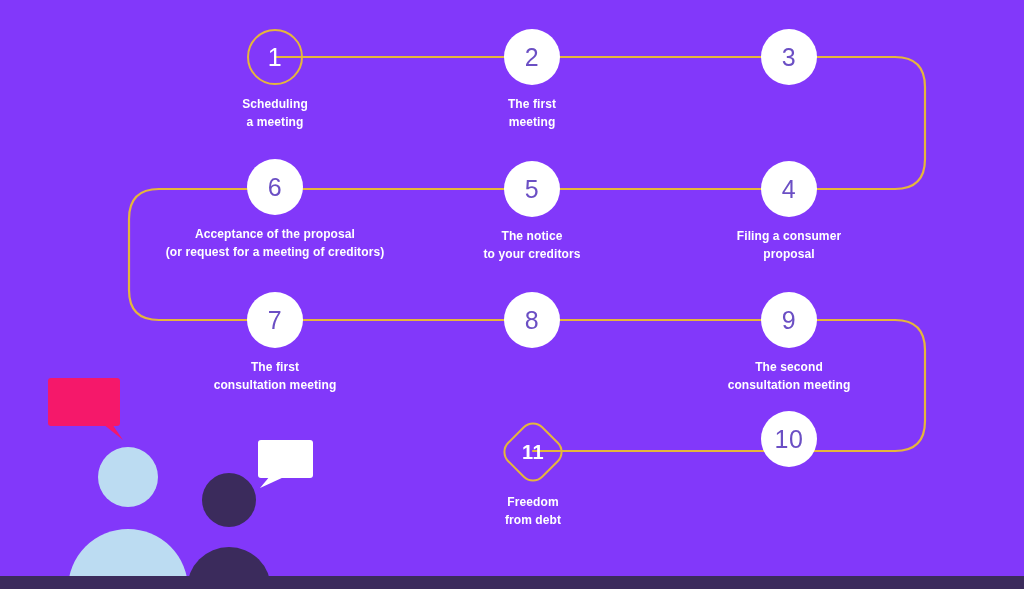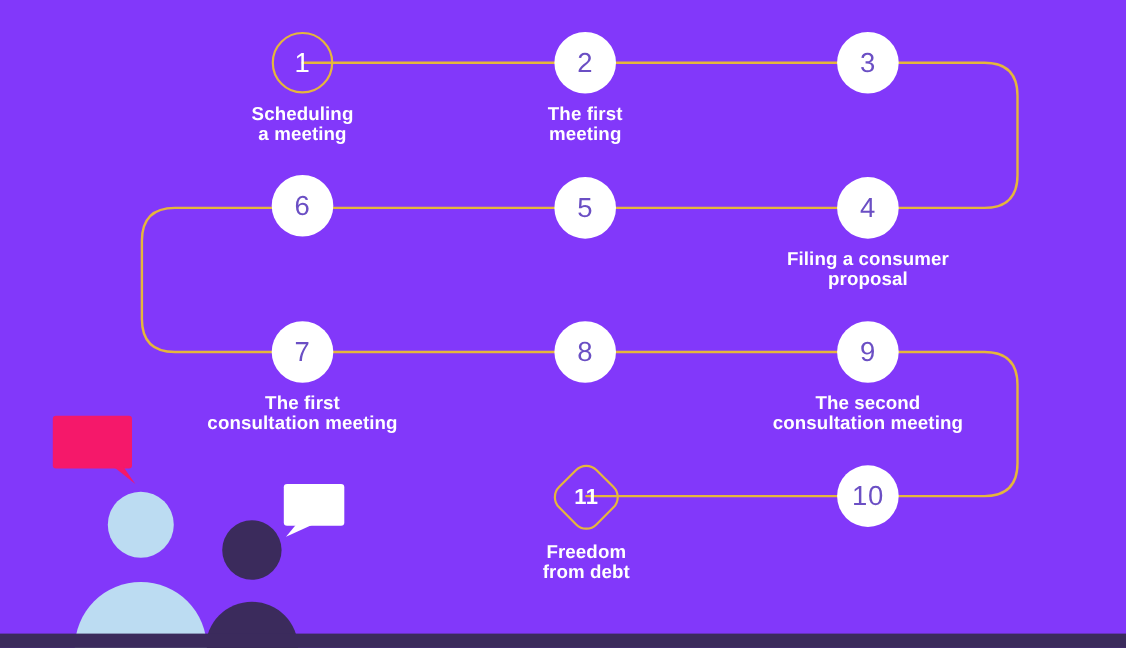--- a/index.html
+++ b/index.html
@@ -80,21 +80,21 @@
     font-weight: 400;
     line-height: 1;
     letter-spacing: 0.5px;
   }
   .marker.filled .num { color: #6B4FC4; }
   .marker.outline .num { color: #FFFFFF; }
   .marker.diamond .num { color: #FFFFFF; font-size: 20px; font-weight: 700; }
   .label {
     margin-top: 10px;
     color: #FFFFFF;
-    font-size: 17px;
+    font-size: 12px;
     font-weight: 700;
     line-height: 18px;
     letter-spacing: 0.1px;
     white-space: pre-line;
   }
   .bottom-bar {
     position: absolute;
     left: 0;
     bottom: 0;
     width: 1024px;
@@ -163,26 +163,30 @@
         <span class="num">4</span>
       </div>
       <div class="label">Filing a consumer
 proposal</div>
     </div>
 
     <div class="step" style="left:532px; top:161px;">
       <div class="marker filled">
         <span class="num">5</span>
       </div>
+      <div class="label">The notice
+to your creditors</div>
     </div>
 
     <div class="step" style="left:275px; top:159px; width:340px; margin-left:-170px;">
       <div class="marker filled">
         <span class="num">6</span>
       </div>
+      <div class="label">Acceptance of the proposal
+(or request for a meeting of creditors)</div>
     </div>
 
     <div class="step" style="left:275px; top:292px;">
       <div class="marker filled">
         <span class="num">7</span>
       </div>
       <div class="label">The first
 consultation meeting</div>
     </div>
 
@@ -193,21 +197,21 @@
     </div>
 
     <div class="step" style="left:789px; top:292px;">
       <div class="marker filled">
         <span class="num">9</span>
       </div>
       <div class="label">The second
 consultation meeting</div>
     </div>
 
-    <div class="step" style="left:789px; top:423px;">
+    <div class="step" style="left:789px; top:411px;">
       <div class="marker filled">
         <span class="num">10</span>
       </div>
     </div>
 
     <div class="step" style="left:533px; top:427px;">
       <div class="marker diamond">
         <span class="num">11</span>
       </div>
       <div class="label" style="margin-top:16px;">Freedom

